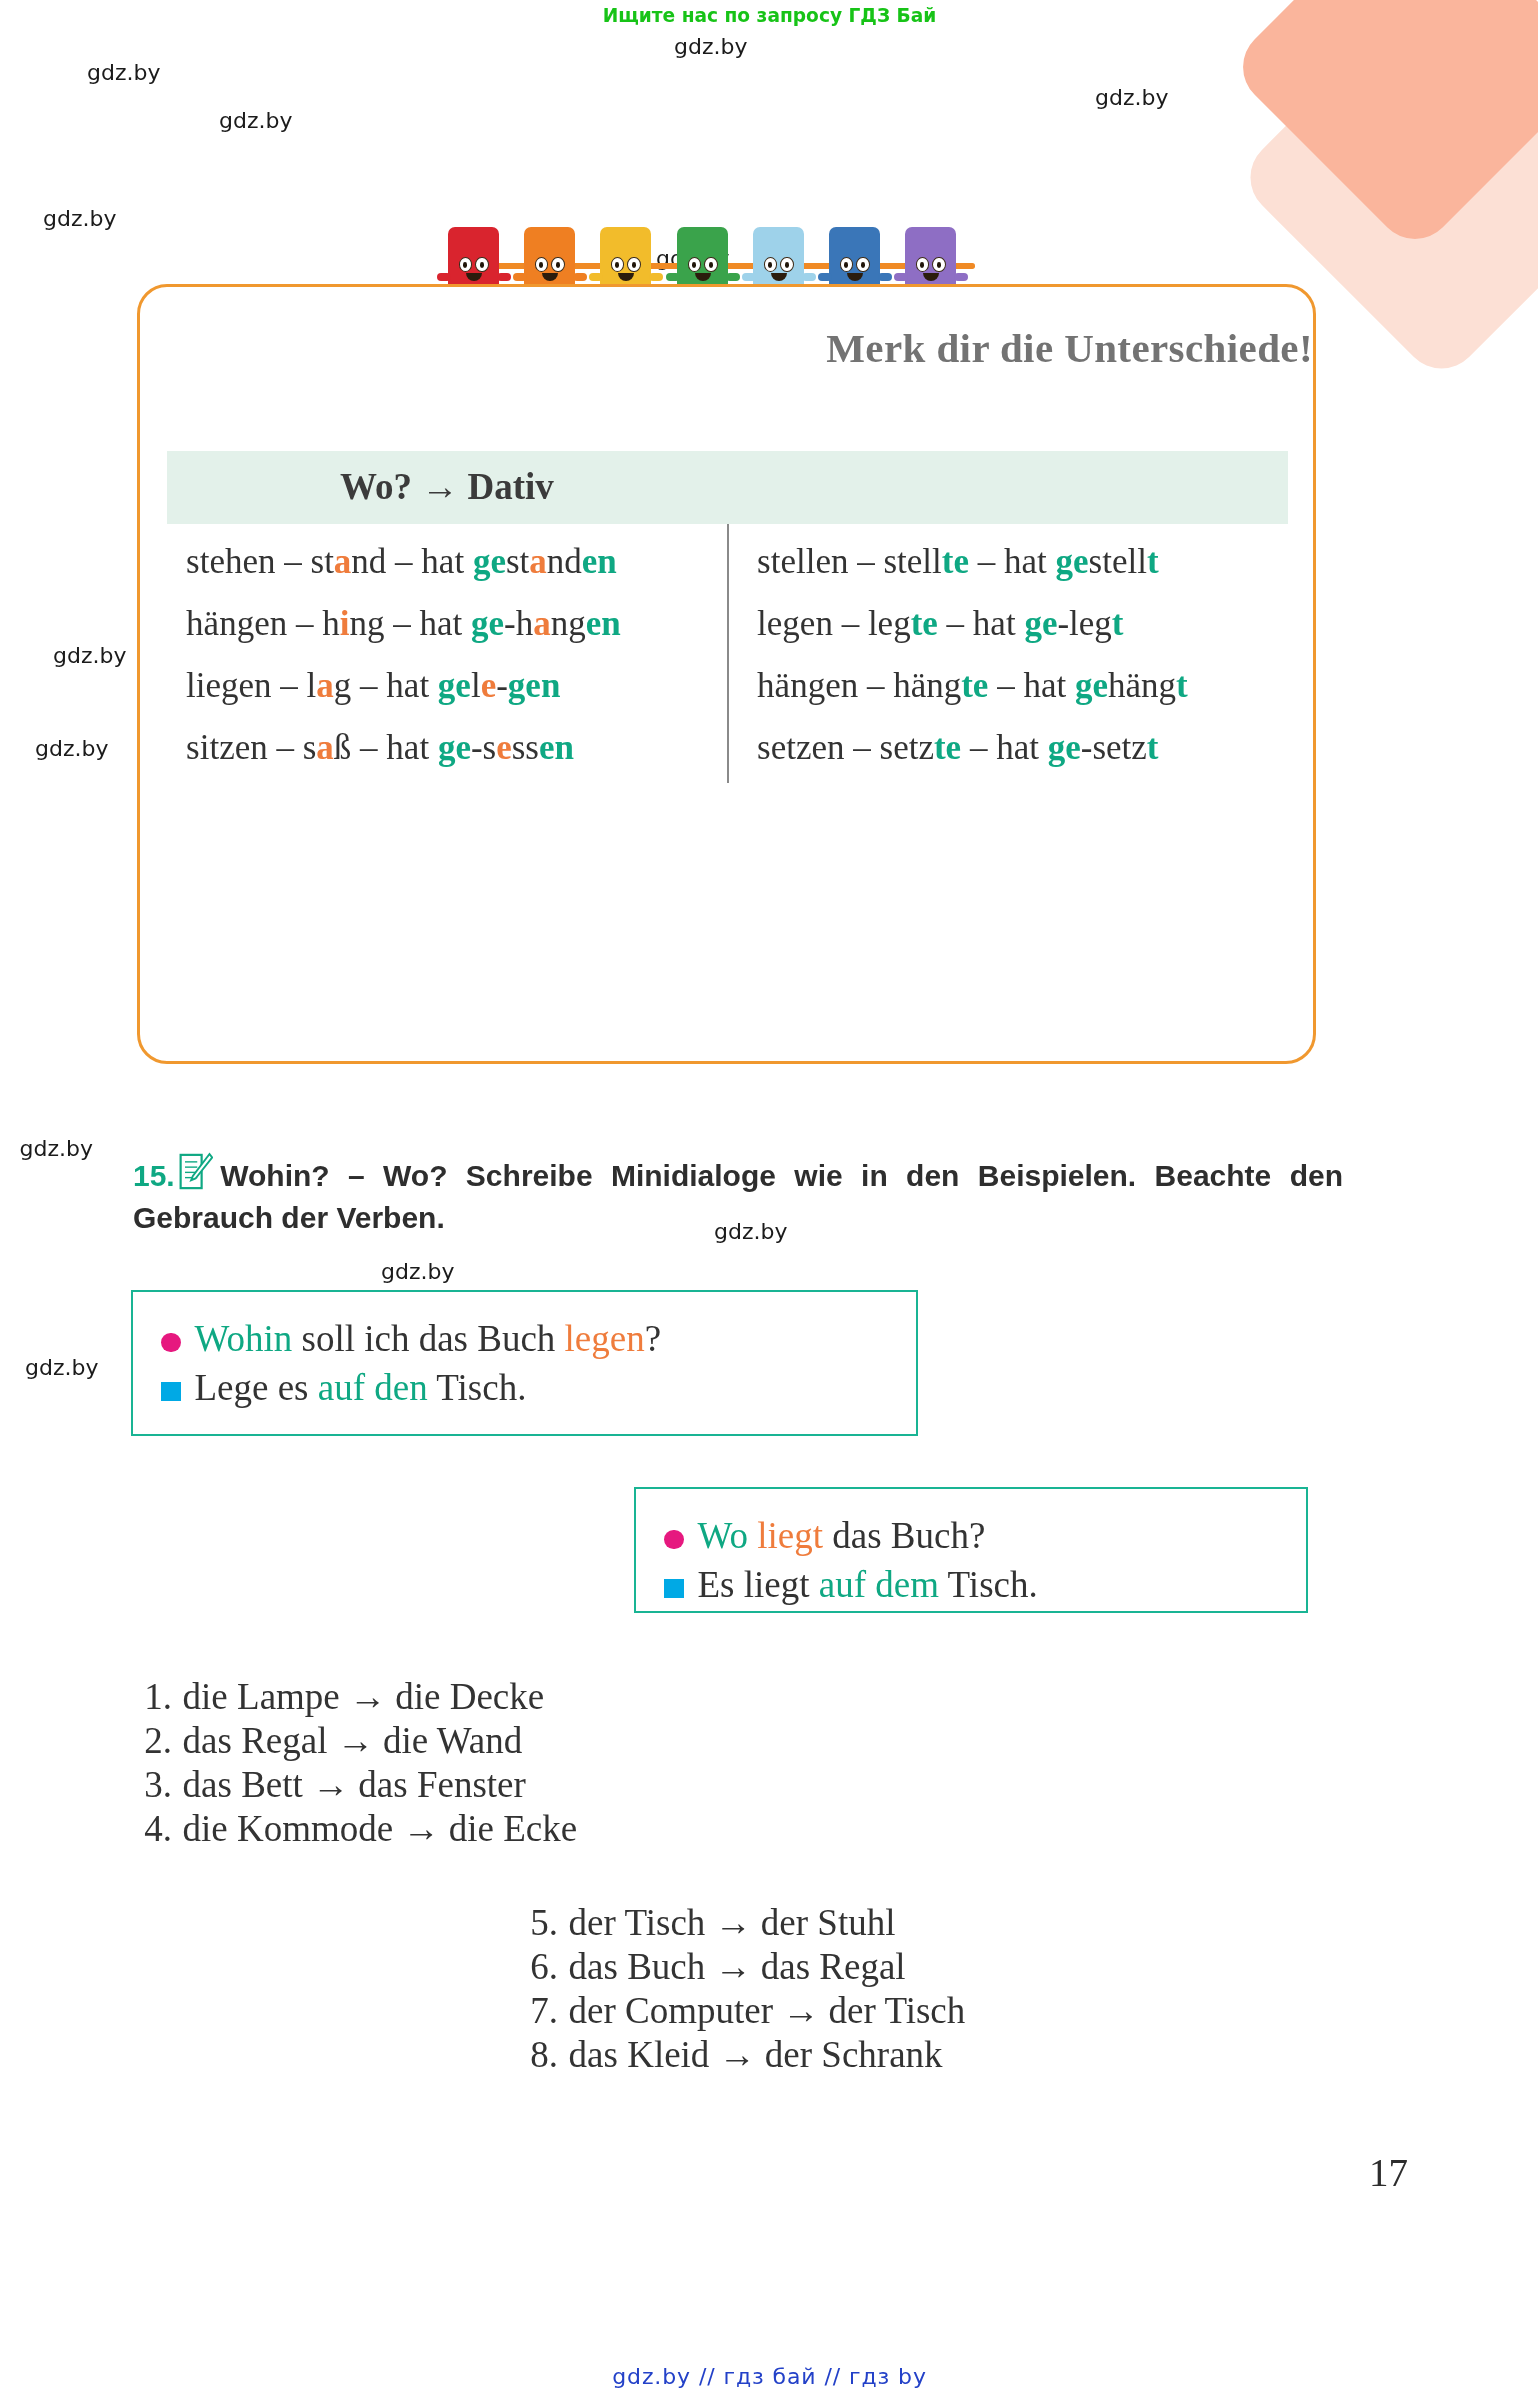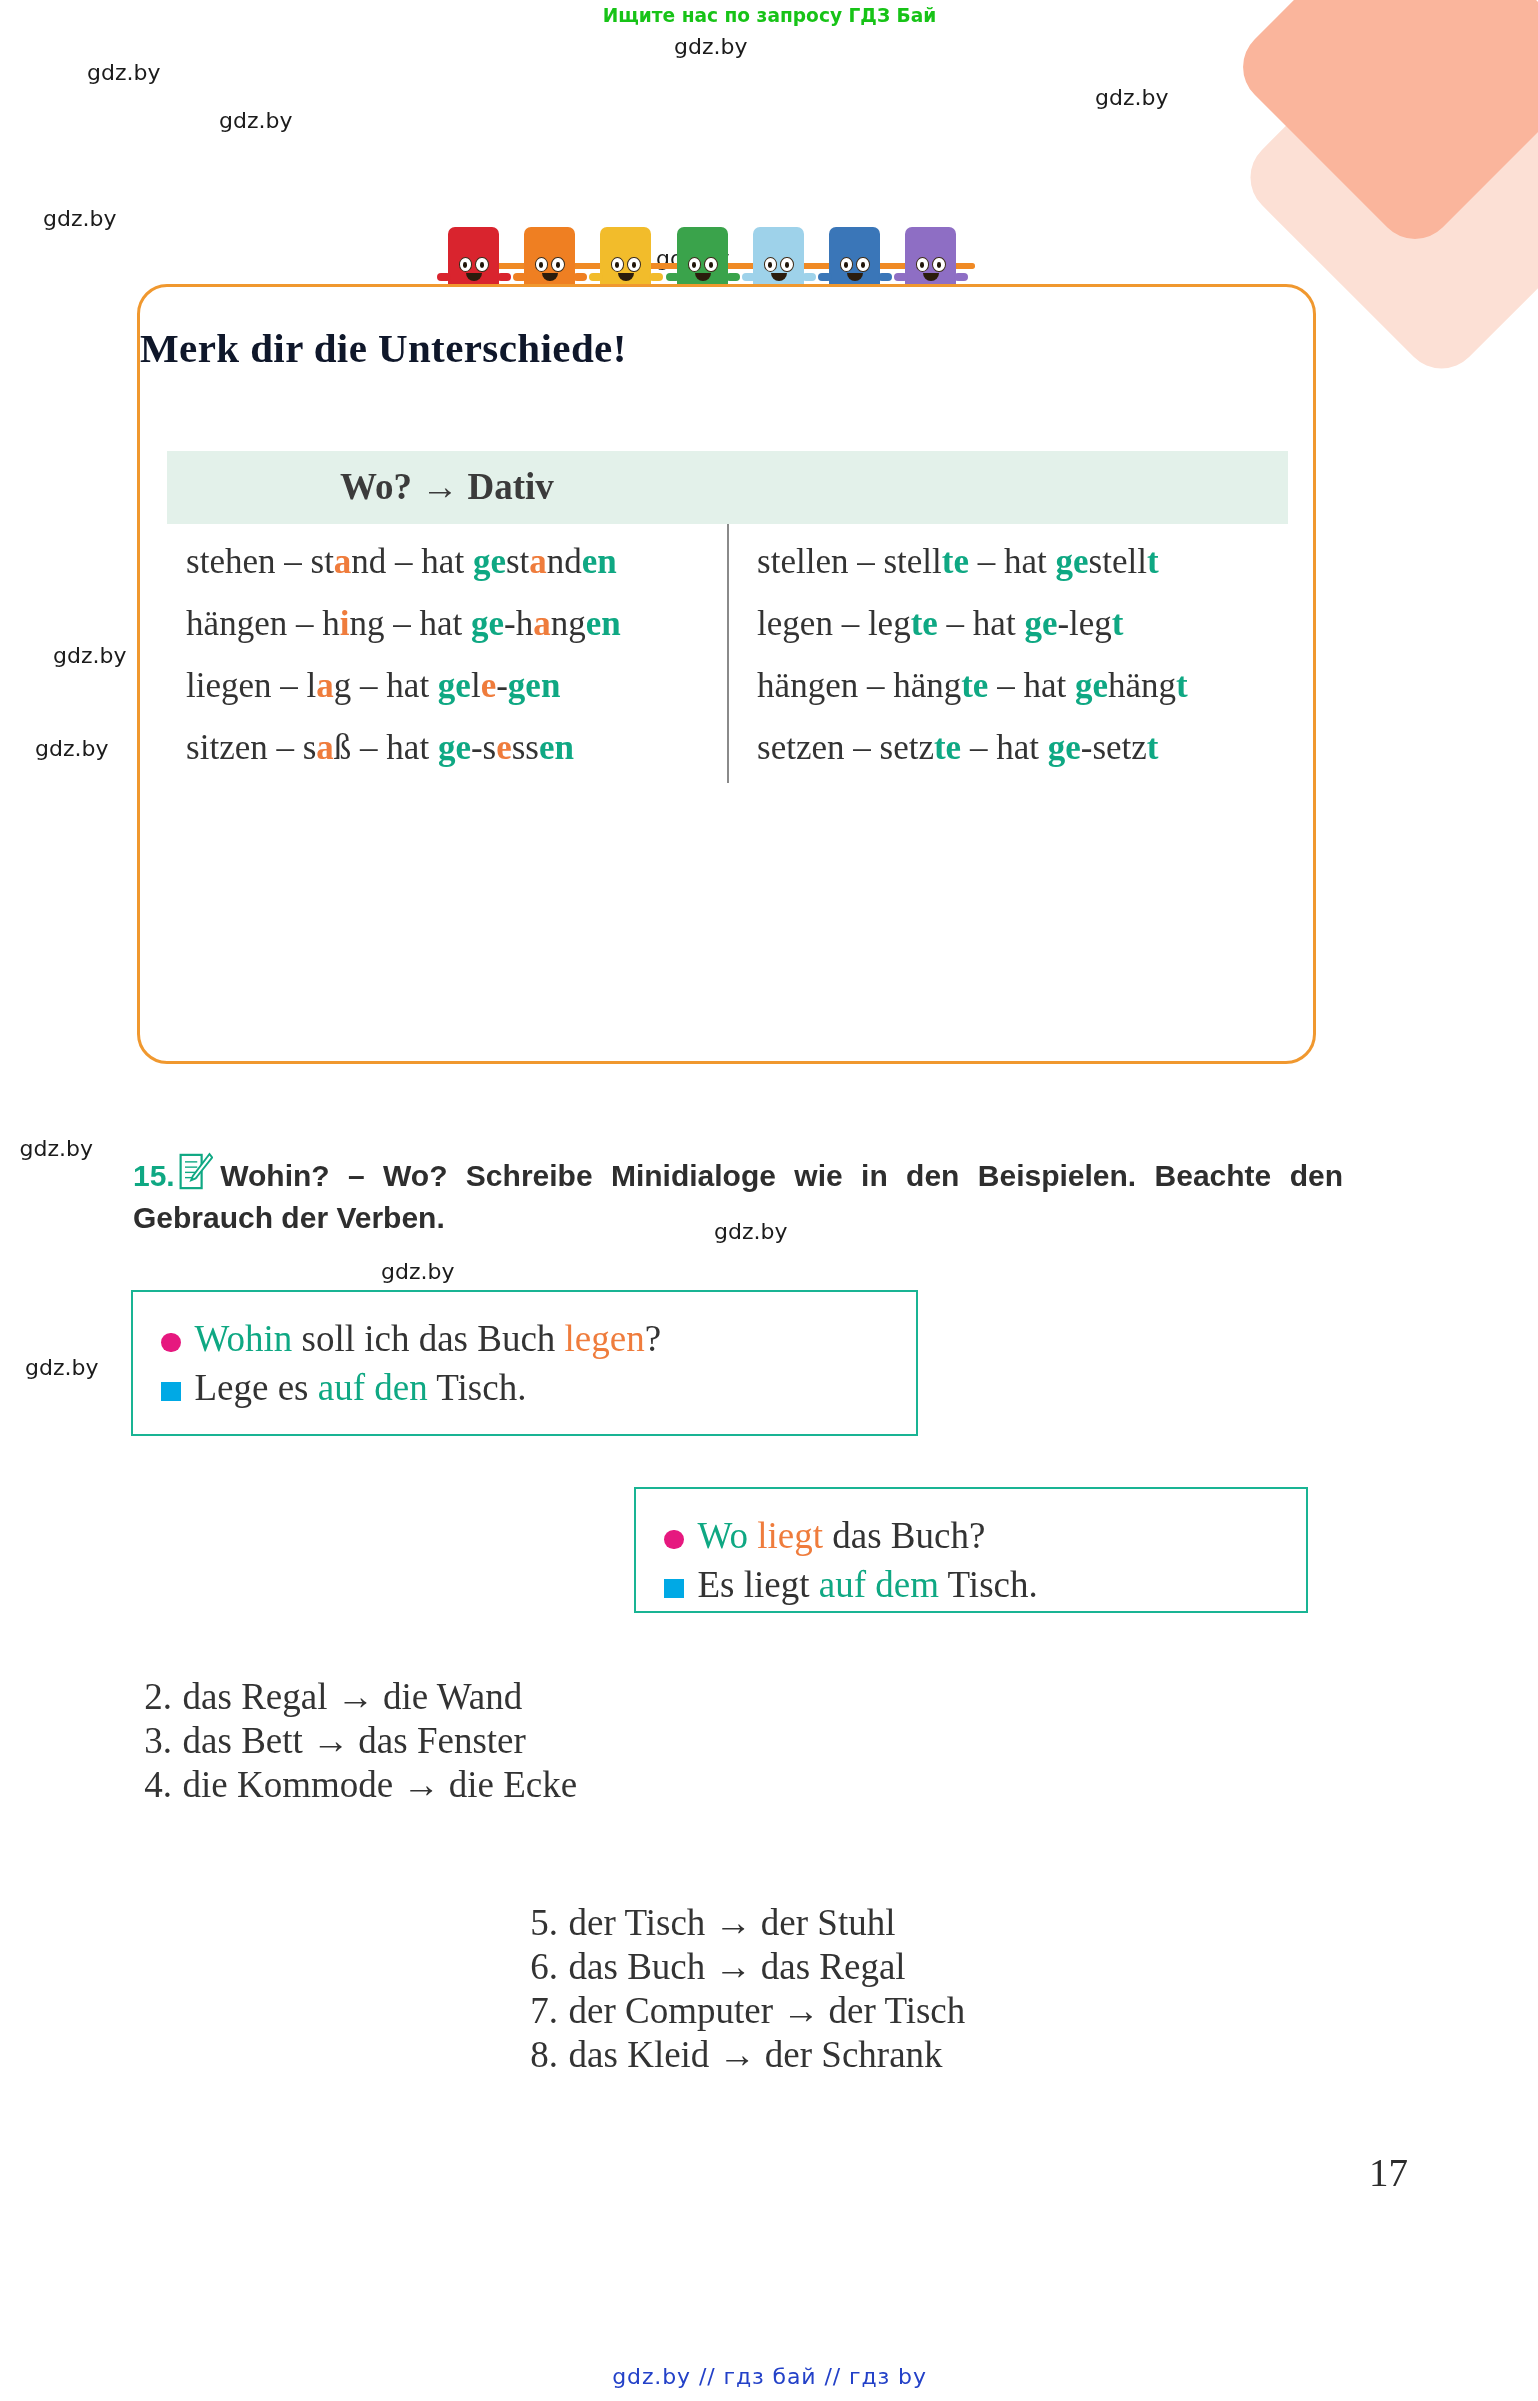--- a/index.html
+++ b/index.html
@@ -98,25 +98,25 @@
   .rule-box {
     position:absolute;
     left:137px; top:284px;
     width:1179px; height:780px;
     border:3.5px solid #f0982f;
     border-radius:30px;
     box-sizing:border-box;
     background:#fff;
   }
   .rule-title {
-    text-align:left;
+    text-align:right;
     font-family:"Liberation Serif", serif;
     font-weight:bold;
     font-size:41px;
-    color:#0f172a;
+    color:#737373;
     margin-top:37px;
     letter-spacing:0.4px;
   }
 
   
   .vtable {
     position:absolute;
     left:26.6px; top:164px;
     width:1121px;
   }
@@ -385,20 +385,21 @@
   <div class="dlg-line"><span class="bul dot"></span><span class="g" style="font-weight:normal">Wohin</span> soll ich das Buch <span class="o" style="font-weight:normal">legen</span>?</div>
   <div class="dlg-line"><span class="bul sq"></span>Lege es <span class="g" style="font-weight:normal">auf den</span> Tisch.</div>
 </div>
 
 <div class="dlg two">
   <div class="dlg-line"><span class="bul dot"></span><span class="g" style="font-weight:normal">Wo</span> <span class="o" style="font-weight:normal">liegt</span> das Buch?</div>
   <div class="dlg-line"><span class="bul sq"></span>Es liegt <span class="g" style="font-weight:normal">auf dem</span> Tisch.</div>
 </div>
 
 <div class="list left" id="list-left">
+    <div class="li"><span class="li-num">1.</span><span>die Lampe → die Decke</span></div>
     <div class="li"><span class="li-num">2.</span><span>das Regal → die Wand</span></div>
     <div class="li"><span class="li-num">3.</span><span>das Bett → das Fenster</span></div>
     <div class="li"><span class="li-num">4.</span><span>die Kommode → die Ecke</span></div>
   </div>
 <div class="list right" id="list-right">
     <div class="li"><span class="li-num">5.</span><span>der Tisch → der Stuhl</span></div>
     <div class="li"><span class="li-num">6.</span><span>das Buch → das Regal</span></div>
     <div class="li"><span class="li-num">7.</span><span>der Computer → der Tisch</span></div>
     <div class="li"><span class="li-num">8.</span><span>das Kleid → der Schrank</span></div>
   </div>

